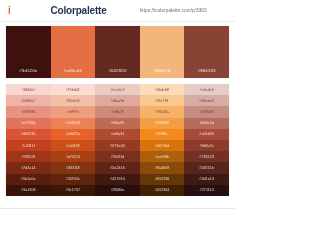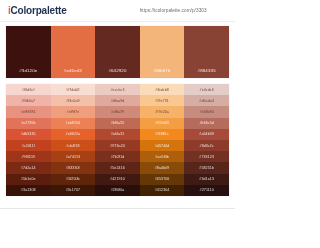--- a/index.html
+++ b/index.html
@@ -15,21 +15,21 @@
   .header {
     height:22px;
     background:#ffffff;
     display:flex;
     align-items:center;
     padding:0 8px;
     border-bottom:1px solid #ececec;
   }
   .logo { display:flex; align-items:baseline; font-size:10px; font-weight:bold; letter-spacing:-.2px; }
   .logo .logo-i { color:#e8622c; font-size:10px; font-weight:bold; }
-  .logo .logo-rest { color:#1f3050; font-size:10px; font-weight:bold; }
+  .logo .logo-rest { color:#1f3050; font-size:10px; font-weight:bold;margin-left:40px; }
   .url {
     margin-left:auto;
     font-size:4.2px;
     color:#6e6e6e;
     letter-spacing:.05px;
     transform:scale(1.12);
     transform-origin:right center;
     white-space:nowrap;
     padding-right:18px;
   }

